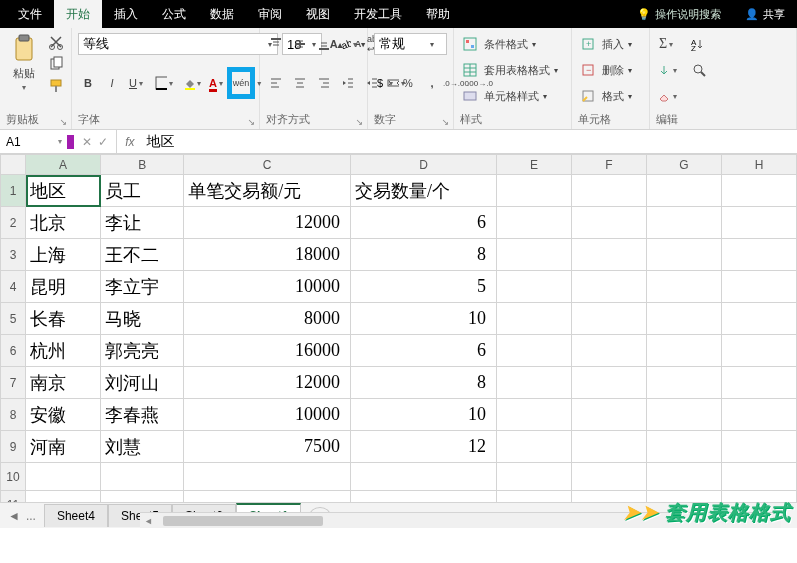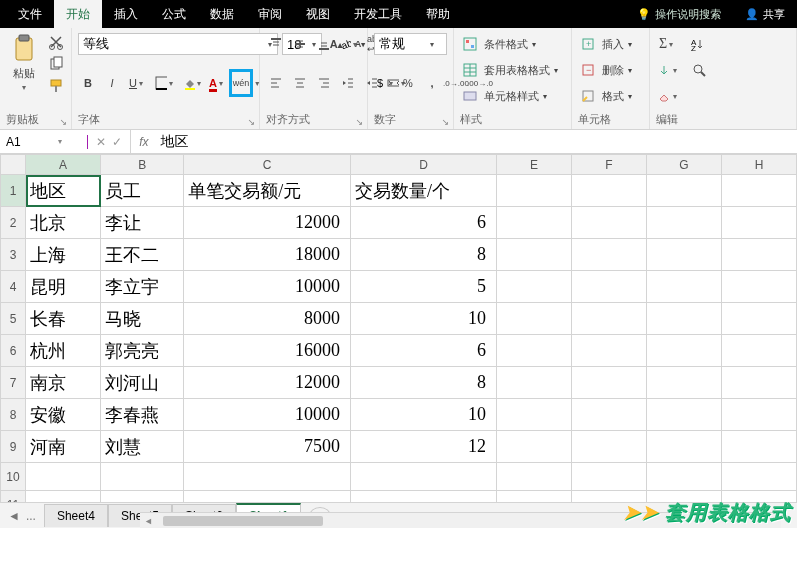--- a/index.html
+++ b/index.html
@@ -18,21 +18,21 @@
   .group .label { font-size:11px; color:#666; padding-top:2px; position:relative;}
   .group .label .launcher{ position:absolute; right:-2px; bottom:0; font-size:9px; color:#888;}
   .ico { display:inline-flex; align-items:center; justify-content:center; height:20px; min-width:20px; border:1px solid transparent; border-radius:2px; }
   .ico svg{ display:block;}
   .combo { display:flex; align-items:center; background:#fff; border:1px solid #c5c5c5; height:22px; }
   .combo input{ border:none; outline:none; font-size:13px; padding:0 4px; height:20px;}
   .combo .drp{ width:14px; text-align:center; font-size:8px; color:#555;}
   .vbtn{ display:flex; flex-direction:column; align-items:center; gap:2px; padding:2px 4px; font-size:11px;}
   
   .fbar { display:flex; align-items:center; border-bottom:1px solid #d4d4d4; height:24px; font-size:12px;}
-  .namebox{ width:88px; border-right:1px solid #a21caf; display:flex; align-items:center; padding:0 6px; gap:4px;}
+  .namebox{ width:74px; border-right:7px solid #a21caf; display:flex; align-items:center; padding:0 6px; gap:4px;}
   .namebox input{ border:none; outline:none; width:48px; font-size:12px;}
   .fx-btns{ display:flex; align-items:center; gap:6px; padding:0 8px; color:#999; border-right:1px solid #d4d4d4; height:100%;}
   .fx-label{ font-style:italic; color:#777; padding:0 8px;}
   .formula-input{ flex:1; border:none; outline:none; font-size:14px; padding:0 4px; font-family:"SimSun";}
   
   .sheet { display:flex; flex-direction:column; height:374px; position:relative;}
   .sheet table{ border-collapse:collapse; table-layout:fixed; width:100%;}
   .colhead th, .rowhead{ background:#f0f0f0; font-weight:normal; color:#555; font-size:12px; border:1px solid #d4d4d4;}
   .colhead th{ height:20px;}
   .colhead th.corner{ background:#f0f0f0;}
@@ -154,21 +154,21 @@
           <svg width="14" height="14">
             <path d="M3 8 L7 4 L11 8 L7 12 Z" fill="#888"></path>
             <rect x="2" y="12" width="10" height="2" fill="#ffff00"></rect>
           </svg>
         </span>
       <span class="ico dd">
           <span style="position:relative"><b style="color:#c00">A</b><span style="position:absolute;left:0;right:0;bottom:-3px;height:3px;background:#c00"></span></span>
         </span>
       <span style="width:1px;height:16px;background:#ccc"></span>
       <span class="ico dd" style="font-size:9px">
-          <span style="border:3px solid #0ea5e9;padding:6px 1px">wén</span>
+          <span style="border:5px solid #0ea5e9;padding:6px 1px">wén</span>
         </span>
     </div>
     <div class="label"><span>字体</span><span class="launcher">↘</span></div>
   </div>
 
   <div class="group" style="width:108px">
     <div class="ctrl-row">
       <span class="ico">
           <svg width="14" height="14">
             <line x1="2" y1="2" x2="12" y2="2" stroke="#555" stroke-width="2"></line>

